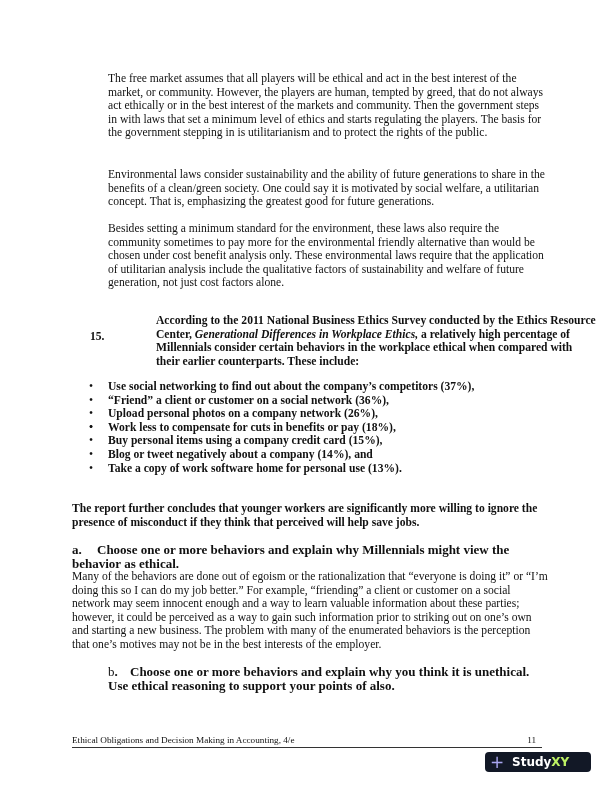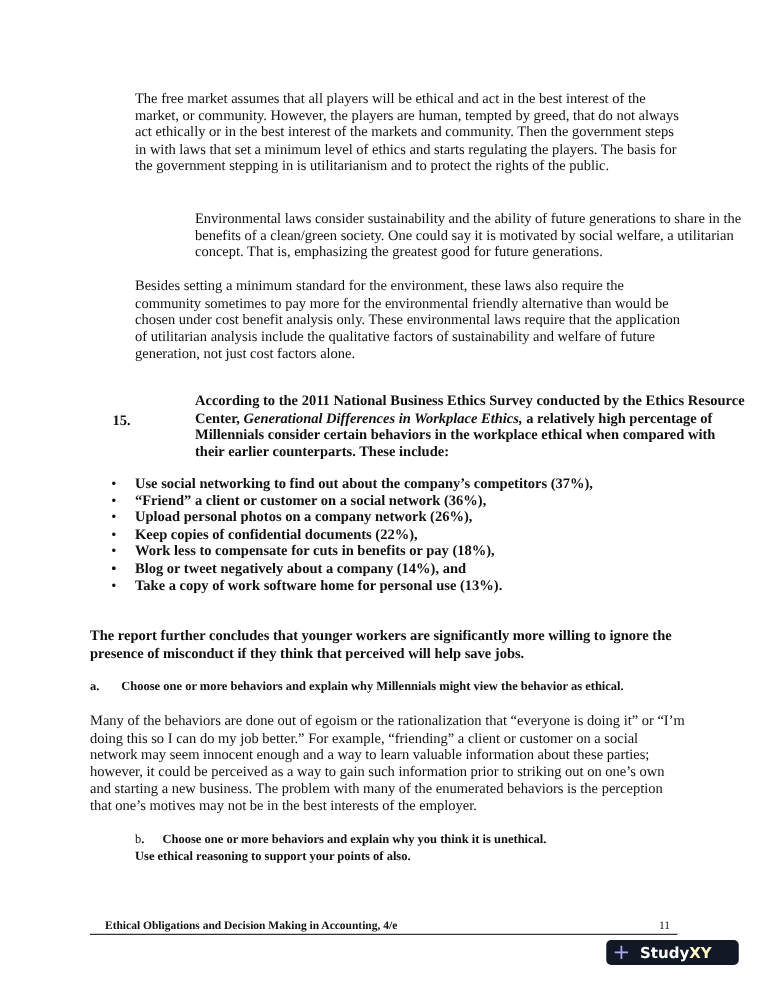--- a/index.html
+++ b/index.html
@@ -10,54 +10,54 @@
   .indent { left: 108px; width: 440px; }
   .full { left: 72px; width: 476px; }
   .bold { font-weight: bold; }
   .num-item { position: absolute; left: 90px; top: 314px; width: 460px; font-size: 11.6px; line-height: 13.55px; font-weight: bold; }
   .num-item .num { position: absolute; left: 0; top: 16px; font-family: Liberation Serif, serif; }
   .num-item .txt { position: absolute; left: 18px; top: 0; width: 440px; margin-left: 48px; }
   ul.bullets { position: absolute; left: 86px; top: 380px; width: 470px; margin: 0; padding: 0; list-style: none;
                font-size: 11.6px; line-height: 13.6px; font-weight: bold; }
   ul.bullets li { position: relative; padding-left: 22px; }
   ul.bullets li .dot { position: absolute; left: 3px; top: 0; font-weight: normal; }
-  .sub-q { position: absolute; left: 72px; width: 476px; font-size: 10px; line-height: 13.55px; font-weight: bold; }
+  .sub-q { position: absolute; left: 72px; width: 476px; font-size: 13px; line-height: 13.55px; font-weight: bold; }
   .sub-q .letter { display: inline-block; width: 20px; }
   .footer { position: absolute; left: 72px; top: 735px; width: 470px; height: 12px; border-bottom: 0.8px solid #333;
             font-size: 9.2px; line-height: 11px; }
-  .footer .title { position: absolute; left: 12px; top: 0; font-weight: bold; }
+  .footer .title { position: absolute; left: 0; top: 0; }
   .footer .pagenum { position: absolute; right: 6px; top: 0; }
   .badge { position: absolute; left: 485px; top: 752px; width: 106px; height: 20px; background: #121826;
            border-radius: 4px; display: flex; align-items: center; color: #ffffff;
            font-family: "DejaVu Sans", sans-serif; font-weight: bold; font-size: 12px; }
   .badge .plus { display: inline-block; width: 18px; margin-left: 5px; color: #a9a6f0; font-weight: normal; font-size: 17px; line-height: 20px; }
   .badge .brand { margin-left: 4px; }
-  .badge .xy { color: #fef9c3; }
+  .badge .xy { color: #bef264; }
 </style>
 </head>
 <body>
 
 <div class="page">
 
   <p class="p indent" style="top:72px;">The free market assumes that all players will be ethical and act in the best interest of the market, or community. However, the players are human, tempted by greed, that do not always act ethically or in the best interest of the markets and community. Then the government steps in with laws that set a minimum level of ethics and starts regulating the players. The basis for the government stepping in is utilitarianism and to protect the rights of the public.</p>
-  <p class="p indent" style="top:168px;margin-left:48px;">Environmental laws consider sustainability and the ability of future generations to share in the benefits of a clean/green society. One could say it is motivated by social welfare, a utilitarian concept. That is, emphasizing the greatest good for future generations.</p>
+  <p class="p indent" style="top:168px;">Environmental laws consider sustainability and the ability of future generations to share in the benefits of a clean/green society. One could say it is motivated by social welfare, a utilitarian concept. That is, emphasizing the greatest good for future generations.</p>
   <p class="p indent" style="top:222px;">Besides setting a minimum standard for the environment, these laws also require the community sometimes to pay more for the environmental friendly alternative than would be chosen under cost benefit analysis only.  These environmental laws require that the application of utilitarian analysis include the qualitative factors of sustainability and welfare of future generation, not just cost factors alone.</p>
 
   <div class="num-item">
     <span class="num">15.</span>
     <span class="txt"><span>According to the 2011 National Business Ethics Survey conducted by the Ethics Resource Center, </span><i>Generational Differences in Workplace Ethics,</i><span> a relatively high percentage of Millennials consider certain behaviors in the workplace ethical when compared with their earlier counterparts. These include:</span></span>
   </div>
 
   <ul class="bullets">
     <li><span class="dot">•</span><span>Use social networking to find out about the company’s competitors (37%),</span></li>
     <li><span class="dot">•</span><span>“Friend” a client or customer on a social network (36%),</span></li>
     <li><span class="dot">•</span><span>Upload personal photos on a company network (26%),</span></li>
-    <li><span class="dot">•</span><span>Keep copies of confidential documents (22%),</span></li>
+    <li><span class="dot">•</span></li>
     <li><span class="dot">•</span><span>Work less to compensate for cuts in benefits or pay (18%),</span></li>
-    <li><span class="dot">•</span></li>
+    <li><span class="dot">•</span><span>Buy personal items using a company credit card (15%),</span></li>
     <li><span class="dot">•</span><span>Blog or tweet negatively about a company (14%), and</span></li>
     <li><span class="dot">•</span><span>Take a copy of work software home for personal use (13%).</span></li>
   </ul>
 
   <p class="p full bold" style="top:502px;">The report further concludes that younger workers are significantly more willing to ignore the presence of misconduct if they think that perceived will help save jobs.</p>
 
   <div class="sub-q" style="top:543px;">
     <span class="letter" style="width:25px;">a.</span><span>Choose one or more behaviors and explain why Millennials might view the behavior as ethical.</span>
   </div>
   <p class="p full" style="top:570px;">Many of the behaviors are done out of egoism or the rationalization that “everyone is doing it” or “I’m doing this so I can do my job better.” For example, “friending” a client or customer on a social network may seem innocent enough and a way to learn valuable information about these parties; however, it could be perceived as a way to gain such information prior to striking out on one’s own and starting a new business. The problem with many of the enumerated behaviors is the perception that one’s motives may not be in the best interests of the employer.</p>

